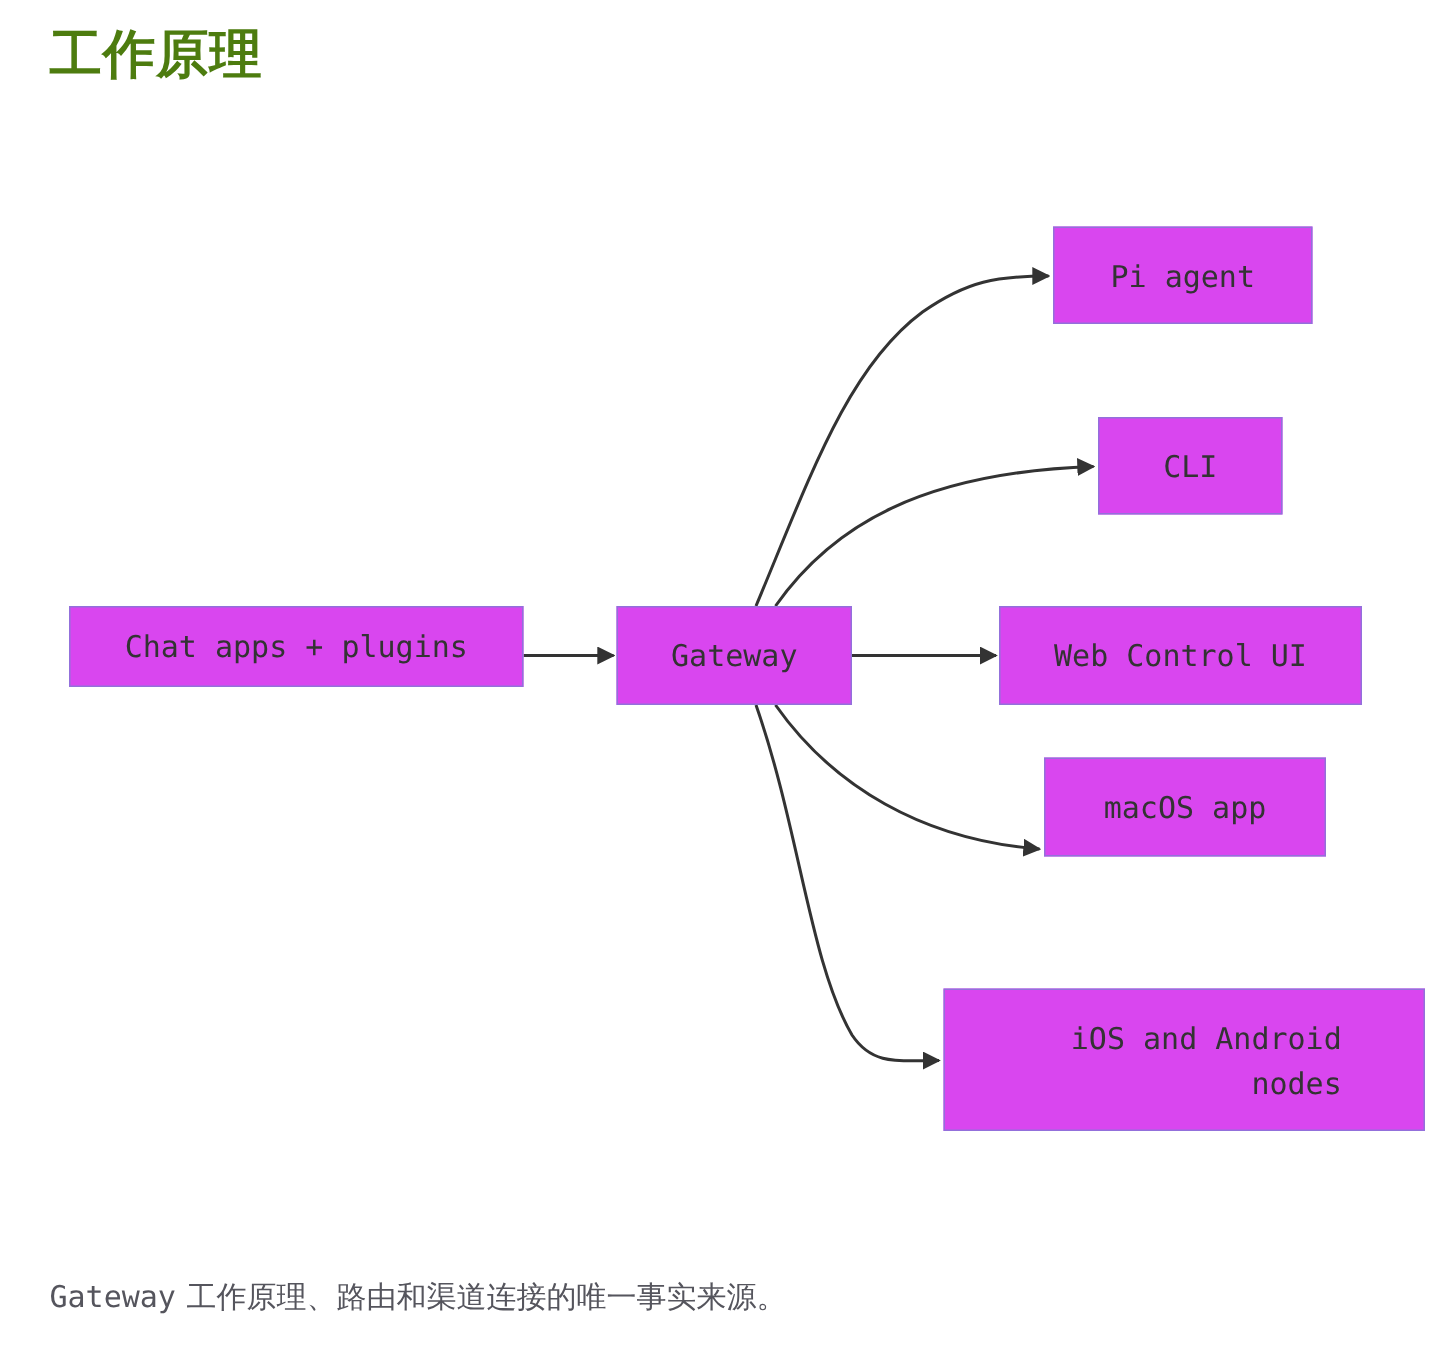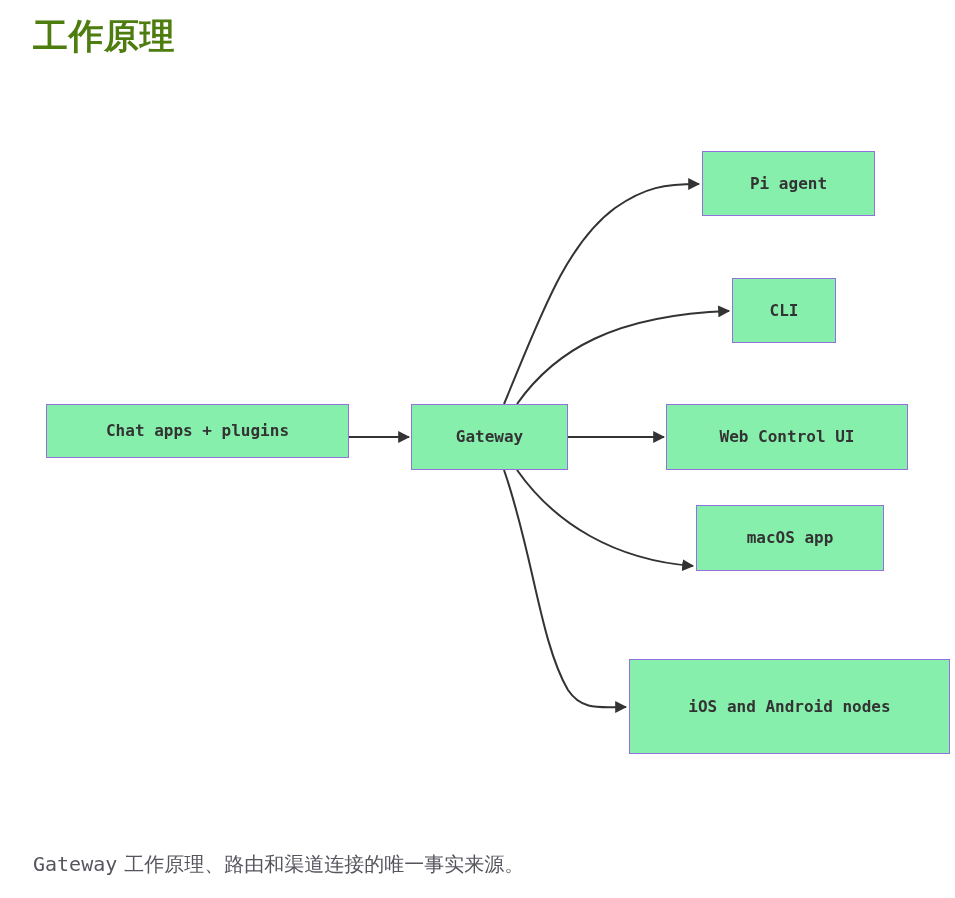--- a/index.html
+++ b/index.html
@@ -34,37 +34,36 @@
     height: 898px;
     pointer-events: none;
   }
   .edges-svg path.edge {
     fill: none;
     stroke: #333333;
     stroke-width: 2px;
   }
   .node {
     position: absolute;
-    background: #86efac;
+    background: #d946ef;
     border: 1.5px solid #9370DB;
     display: flex;
     align-items: center;
     justify-content: center;
     text-align: center;
     font-family: "DejaVu Sans Mono", "Liberation Mono", monospace;
-    font-size: 16px;
+    font-size: 20px;
     color: #333333;
-    font-weight: bold;
   }
   .node .label-inner { line-height: 1.5; }
   .node-chat    { left: 46px;  top: 404px; width: 303px; height: 54px; }
   .node-gateway { left: 411px; top: 404px; width: 157px; height: 66px; }
   .node-web     { left: 666px; top: 404px; width: 242px; height: 66px; }
   .node-pi      { left: 702px; top: 151px; width: 173px; height: 65px; }
-  .node-cli     { left: 732px; top: 278px; width: 104px; height: 65px; }
+  .node-cli     { left: 732px; top: 278px; width: 123px; height: 65px; }
   .node-macos   { left: 696px; top: 505px; width: 188px; height: 66px; }
   .node-ios     { left: 629px; top: 659px; width: 321px; height: 95px; text-align: right; }
   .node-ios .label-inner { max-width: 210px; }
   .footer-text {
     position: absolute;
     left: 33px;
     top: 849px;
     font-size: 20px;
     line-height: 30px;
     color: #55555d;

